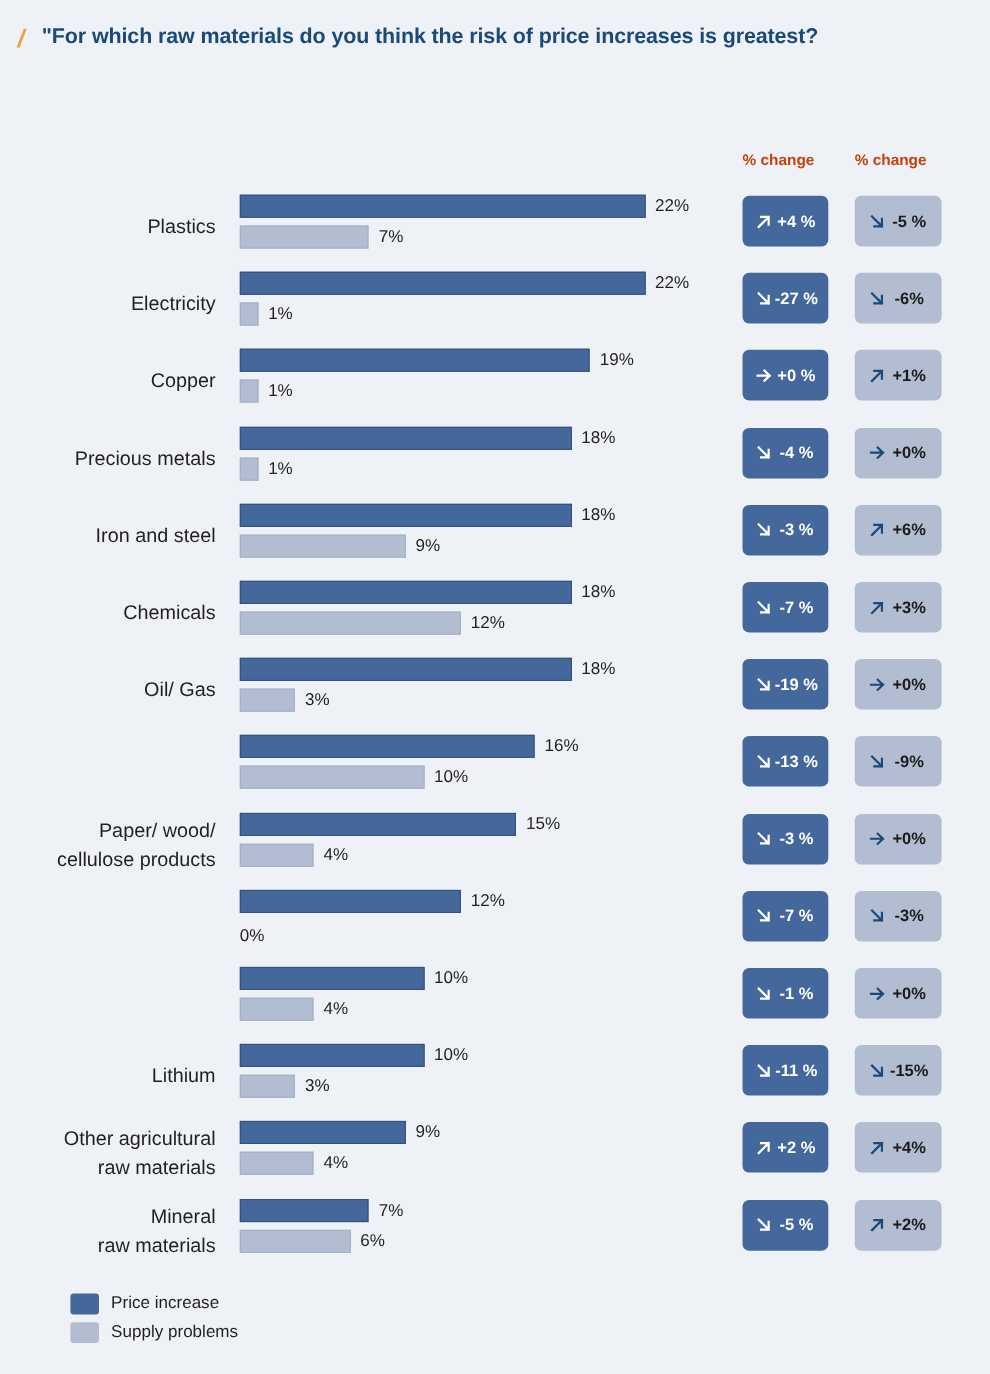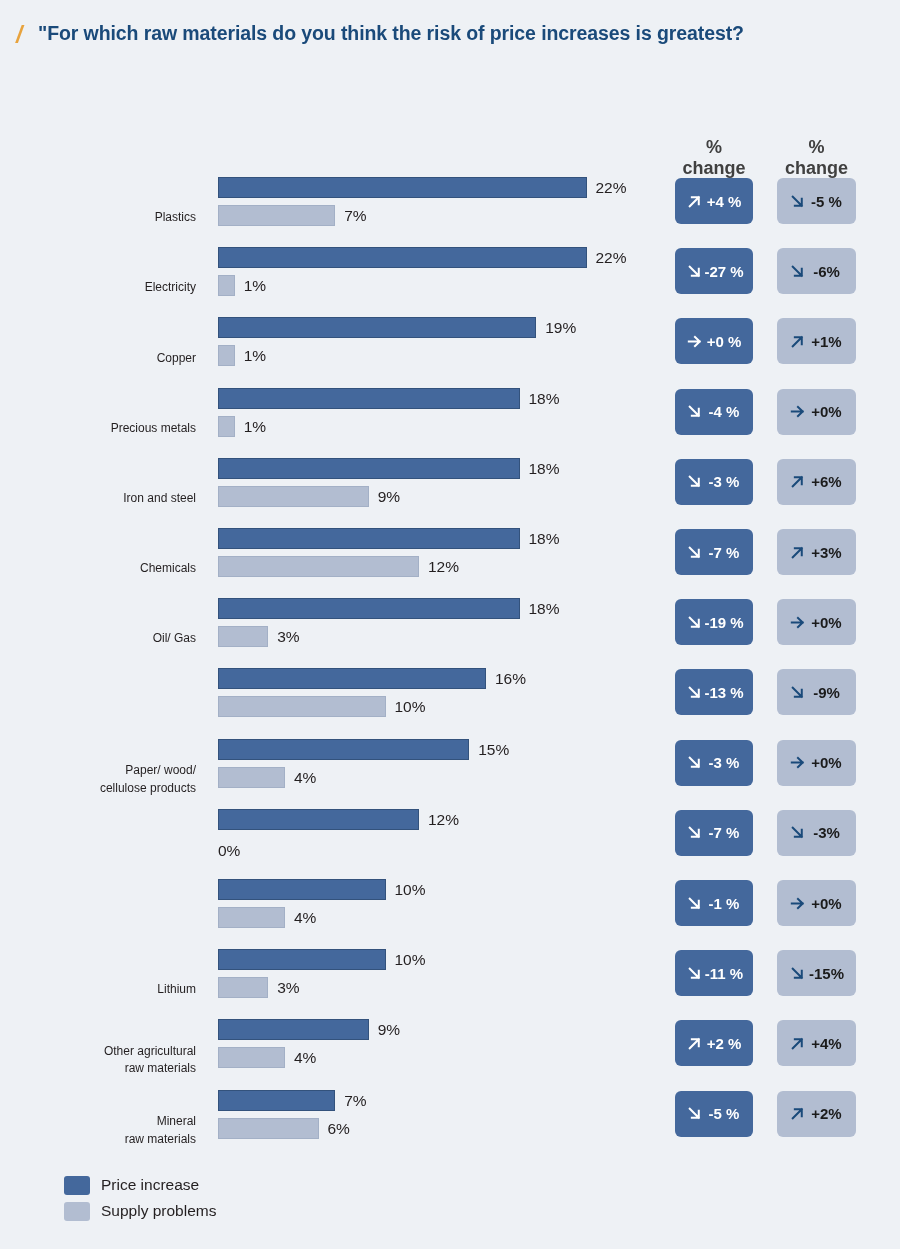--- a/index.html
+++ b/index.html
@@ -42,25 +42,25 @@
     font-weight: 700;
     color: #1a4a7a;
     line-height: 1.42;
     letter-spacing: -0.1px;
   }
   #title-text .line { display: block; white-space: pre; }
 
   
   .col-header {
     position: absolute;
-    font-size: 18px;
+    font-size: 14px;
     font-weight: 700;
-    color: #404040;
+    color: #c2410c;
     top: 137px;
-    text-align: center;
+    text-align: left;
   }
   #col-header-1 { left: 675px; width: 78px; }
   #col-header-2 { left: 777px; width: 79px; }
 
   
   #rows {
     position: absolute;
     left: 0; top: 0;
     width: 900px;
     height: 1160px;
@@ -68,29 +68,29 @@
   .row {
     position: absolute;
     left: 0;
     width: 900px;
     height: 70px;
   }
 
   .row-label {
     position: absolute;
     left: 0px;
-    top: 16px;
+    top: 4px;
     width: 196px;
     height: 70px;
     display: flex;
     flex-direction: column;
     align-items: flex-end;
     justify-content: center;
     text-align: center;
-    font-size: 12px;
+    font-size: 18px;
     color: #231f20;
     line-height: 1.45;
   }
 
   .bars {
     position: absolute;
     left: 218px;
     top: 0;
     width: 440px;
     height: 70px;

